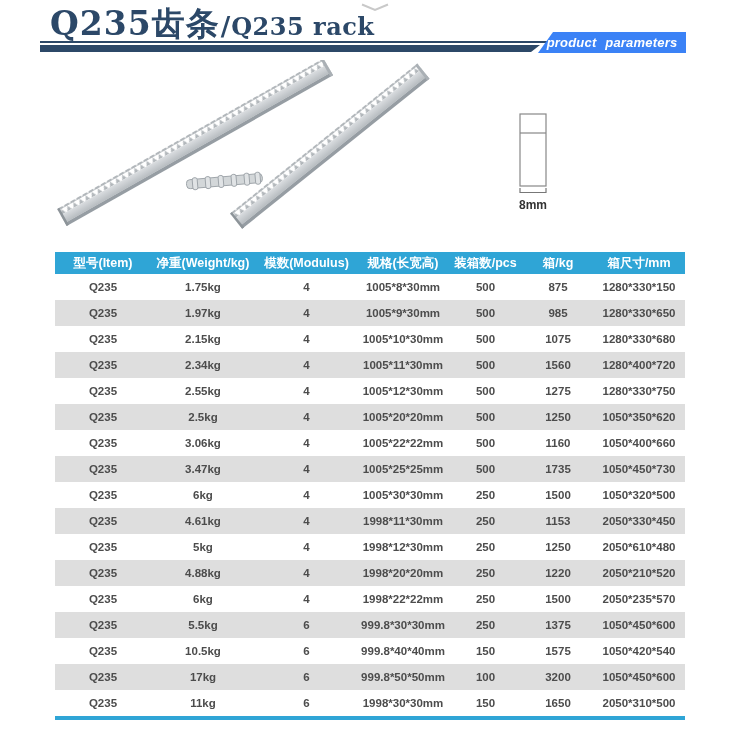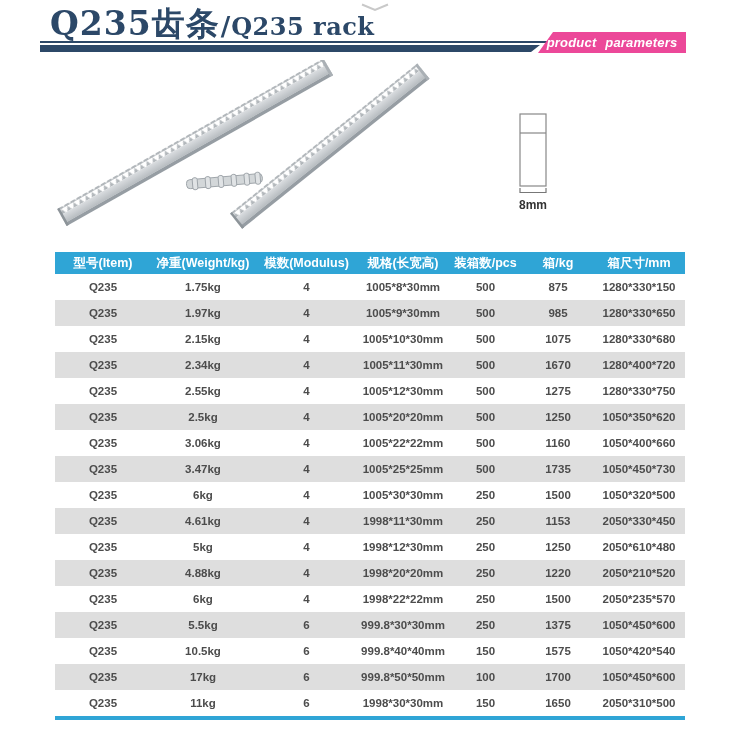--- a/index.html
+++ b/index.html
@@ -20,21 +20,21 @@
   .t-sep { font-size:26px; padding:0 1px; }
   .t-en { font-size:24px; letter-spacing:0.5px; }
 
   .rule-thin  { position:absolute; left:40px; top:41px; width:518px; height:2px; background:#2c4868; }
   .rule-thick {
     position:absolute; left:40px; top:45px; width:500px; height:7px; background:#2c4868;
     clip-path:polygon(0 0, 100% 0, calc(100% - 9px) 100%, 0 100%);
   }
   .banner {
     position:absolute; left:538px; top:32px; width:148px; height:21px;
-    background:#ec4899; color:#ffffff;
+    background:#3b82f6; color:#ffffff;
     clip-path:polygon(15px 0, 100% 0, 100% 100%, 0 100%);
     display:flex; align-items:center; justify-content:center;
     font-size:13px; font-style:italic; font-weight:bold; word-spacing:5px;
     letter-spacing:0.2px;
   }
 
   
   .photo    { position:absolute; left:40px;  top:60px; }
   .xsection { position:absolute; left:512px; top:110px; }
   .xsection text {
@@ -170,21 +170,21 @@
         <td>500</td>
         <td>1075</td>
         <td>1280*330*680</td>
       </tr>
       <tr>
         <td>Q235</td>
         <td>2.34kg</td>
         <td>4</td>
         <td>1005*11*30mm</td>
         <td>500</td>
-        <td>1670</td>
+        <td>1560</td>
         <td>1280*400*720</td>
       </tr>
       <tr>
         <td>Q235</td>
         <td>2.55kg</td>
         <td>4</td>
         <td>1005*12*30mm</td>
         <td>500</td>
         <td>1275</td>
         <td>1280*330*750</td>
@@ -278,21 +278,21 @@
         <td>150</td>
         <td>1575</td>
         <td>1050*420*540</td>
       </tr>
       <tr>
         <td>Q235</td>
         <td>17kg</td>
         <td>6</td>
         <td>999.8*50*50mm</td>
         <td>100</td>
-        <td>1700</td>
+        <td>3200</td>
         <td>1050*450*600</td>
       </tr>
       <tr>
         <td>Q235</td>
         <td>11kg</td>
         <td>6</td>
         <td>1998*30*30mm</td>
         <td>150</td>
         <td>1650</td>
         <td>2050*310*500</td>

